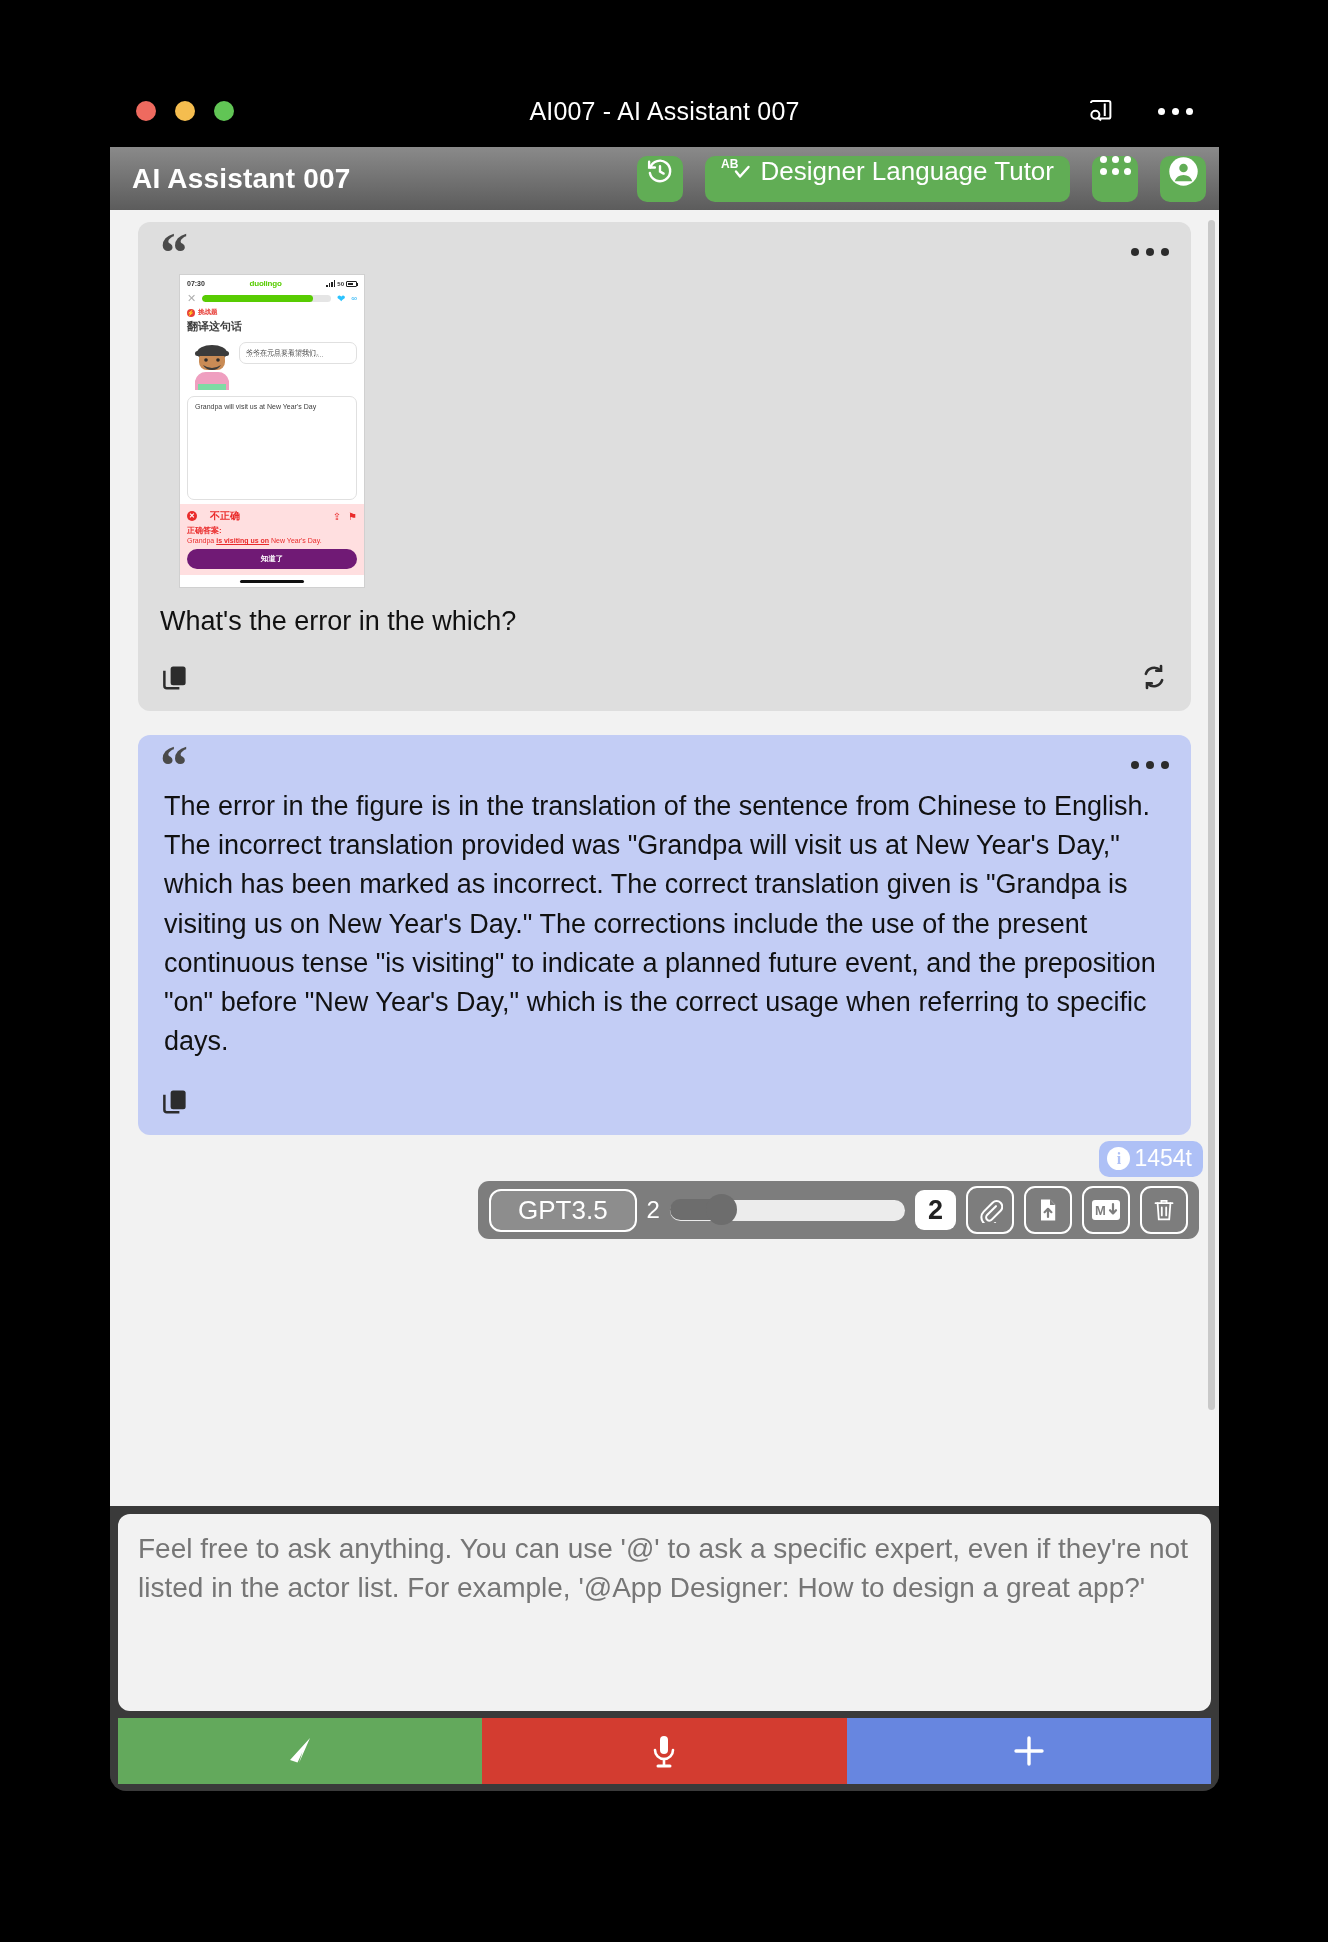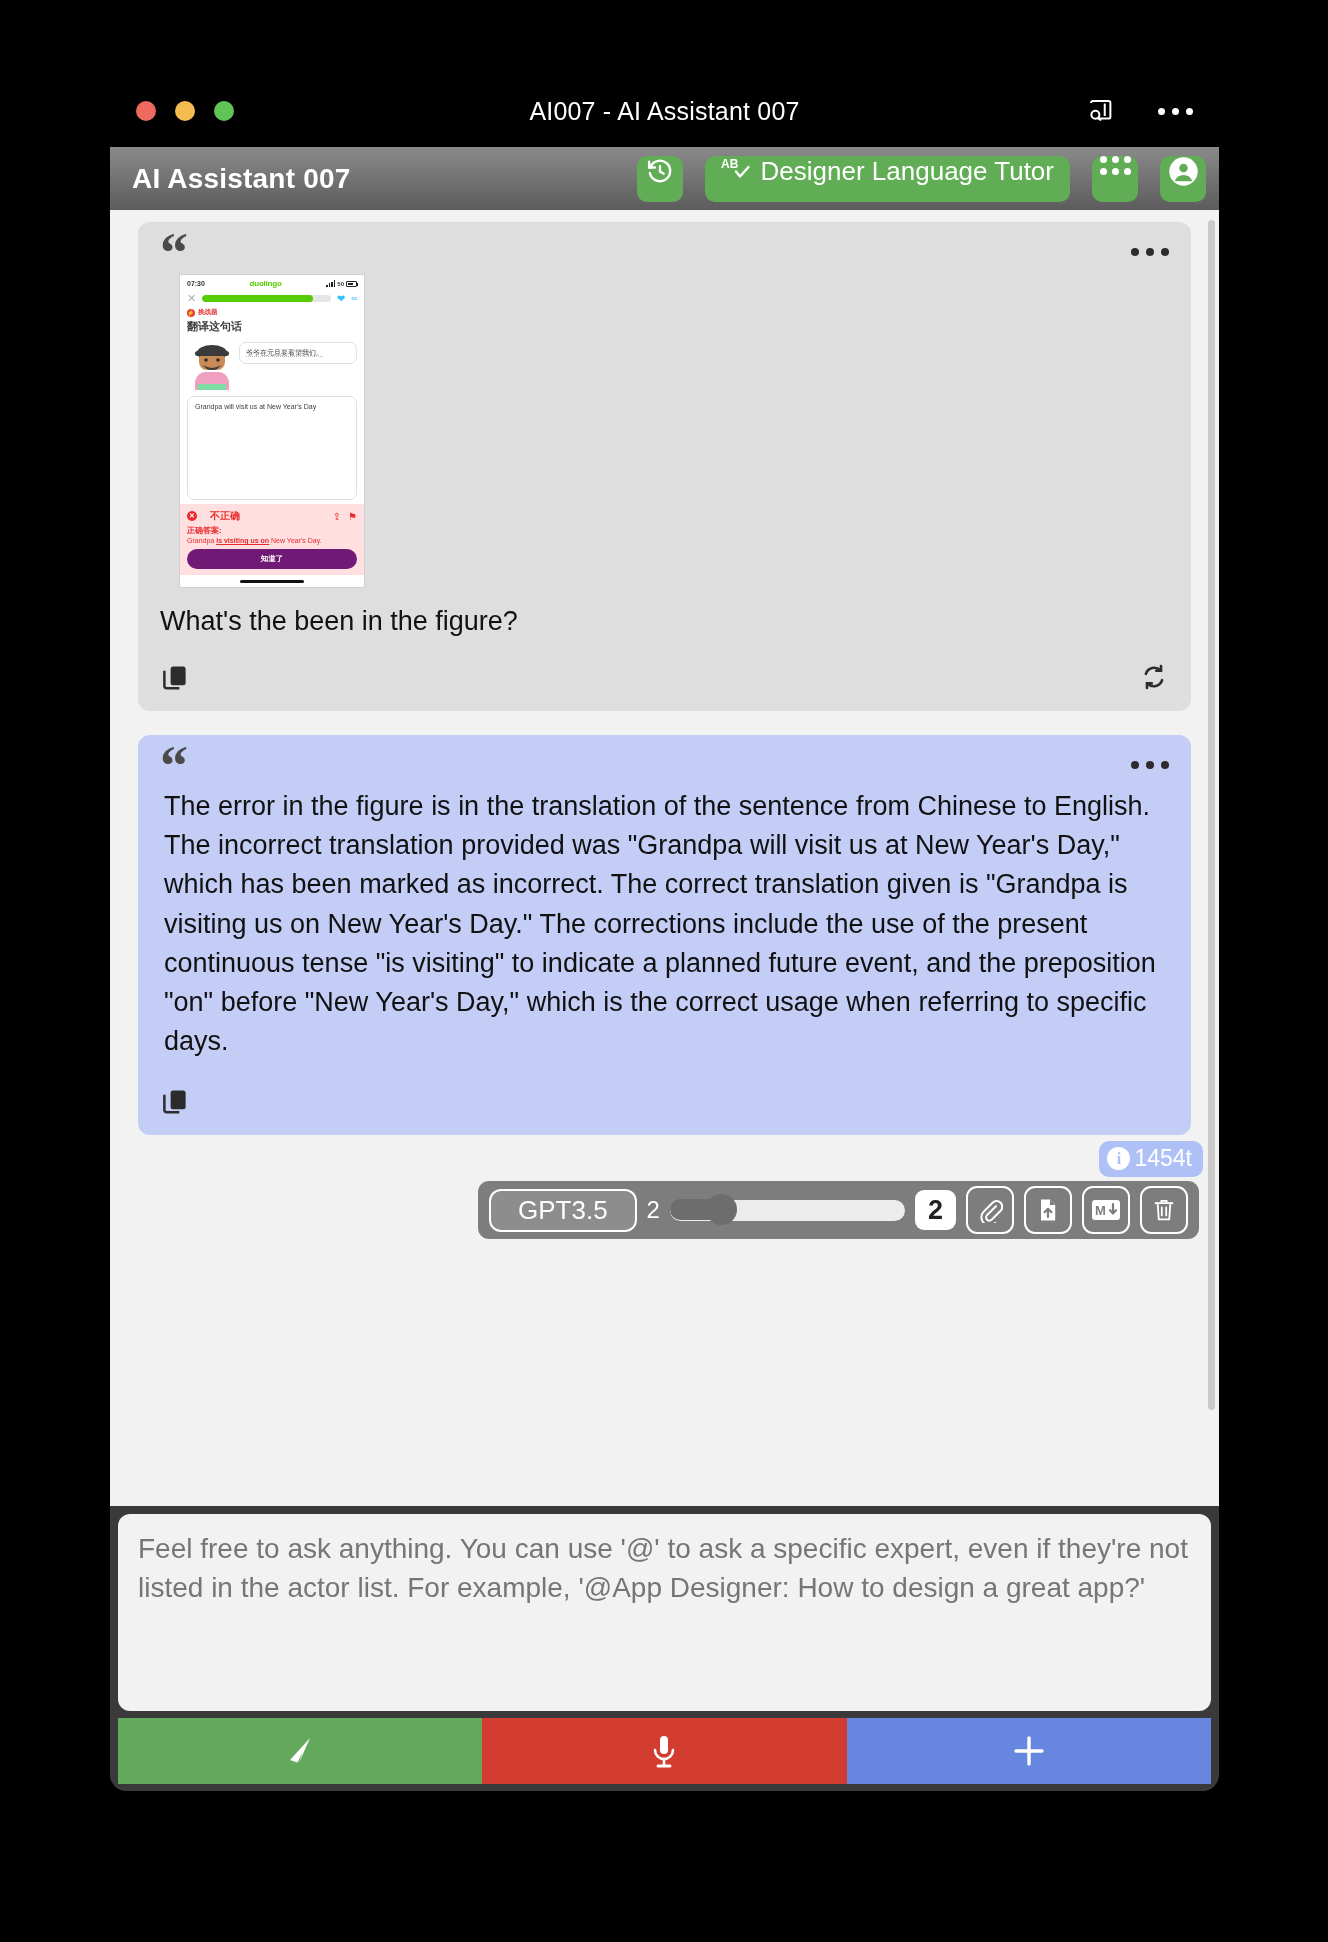--- a/index.html
+++ b/index.html
@@ -430,21 +430,21 @@
               <div class="ph-correct">
                 <span>Grandpa </span><b>is visiting us on</b><span> New Year's Day.</span>
               </div>
               <div class="ph-btn">知道了</div>
             </div>
             <div class="ph-home">
                 <i></i>
               </div>
           </div>
 
-          <div class="msg-text">What's the been in the figure?</div>
+          <div class="msg-text">What's the error in the which?</div>
 
           <div class="msg-foot">
             <span>
               <svg class="ficon" viewBox="0 0 24 24" fill="none" stroke="#2c2c2c" stroke-width="2">
                 <rect x="8.5" y="3.5" width="12" height="15" rx="2" fill="#2c2c2c" stroke="none"></rect>
                 <path d="M15.5 21H5.5a2 2 0 0 1-2-2V7"></path>
               </svg>
             </span>
             <span>
               <svg class="ficon" viewBox="0 0 24 24" fill="none" stroke="#2c2c2c" stroke-width="2.1" stroke-linecap="round">

